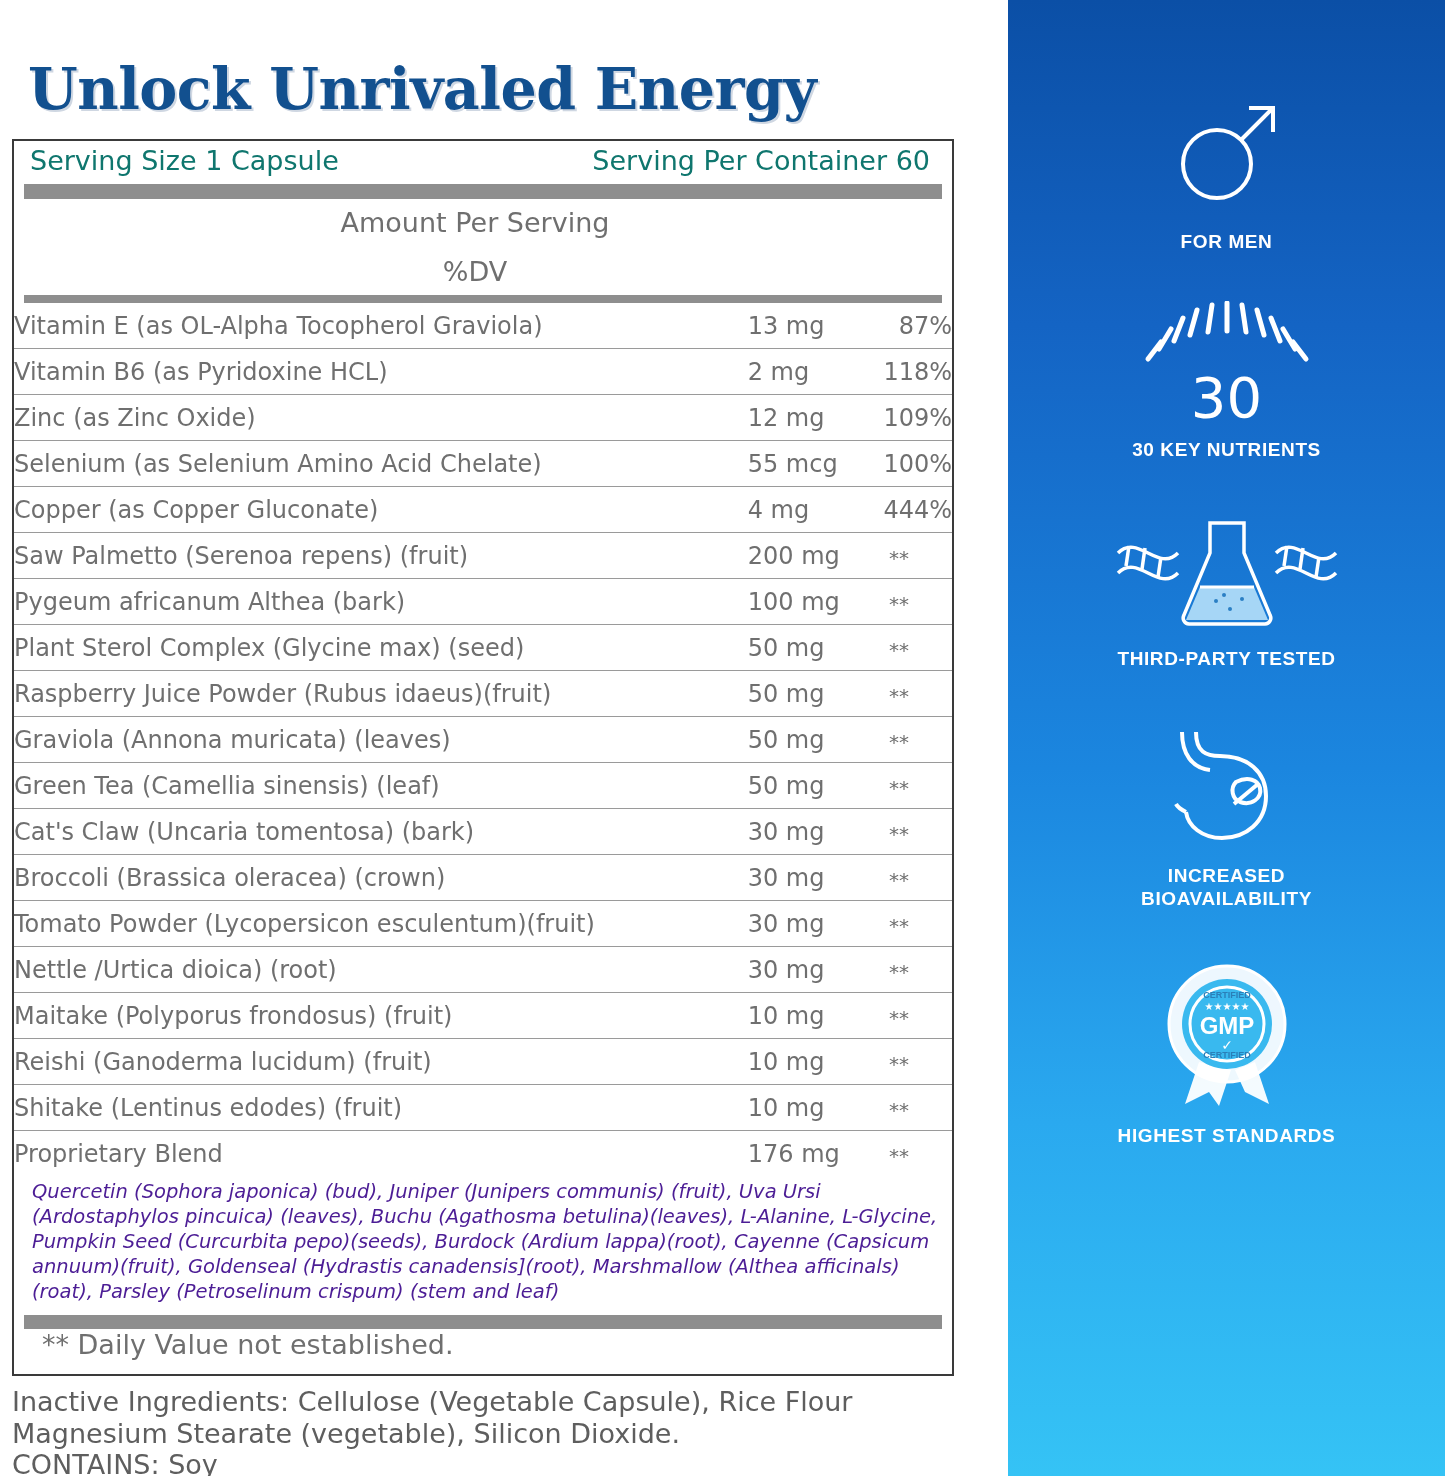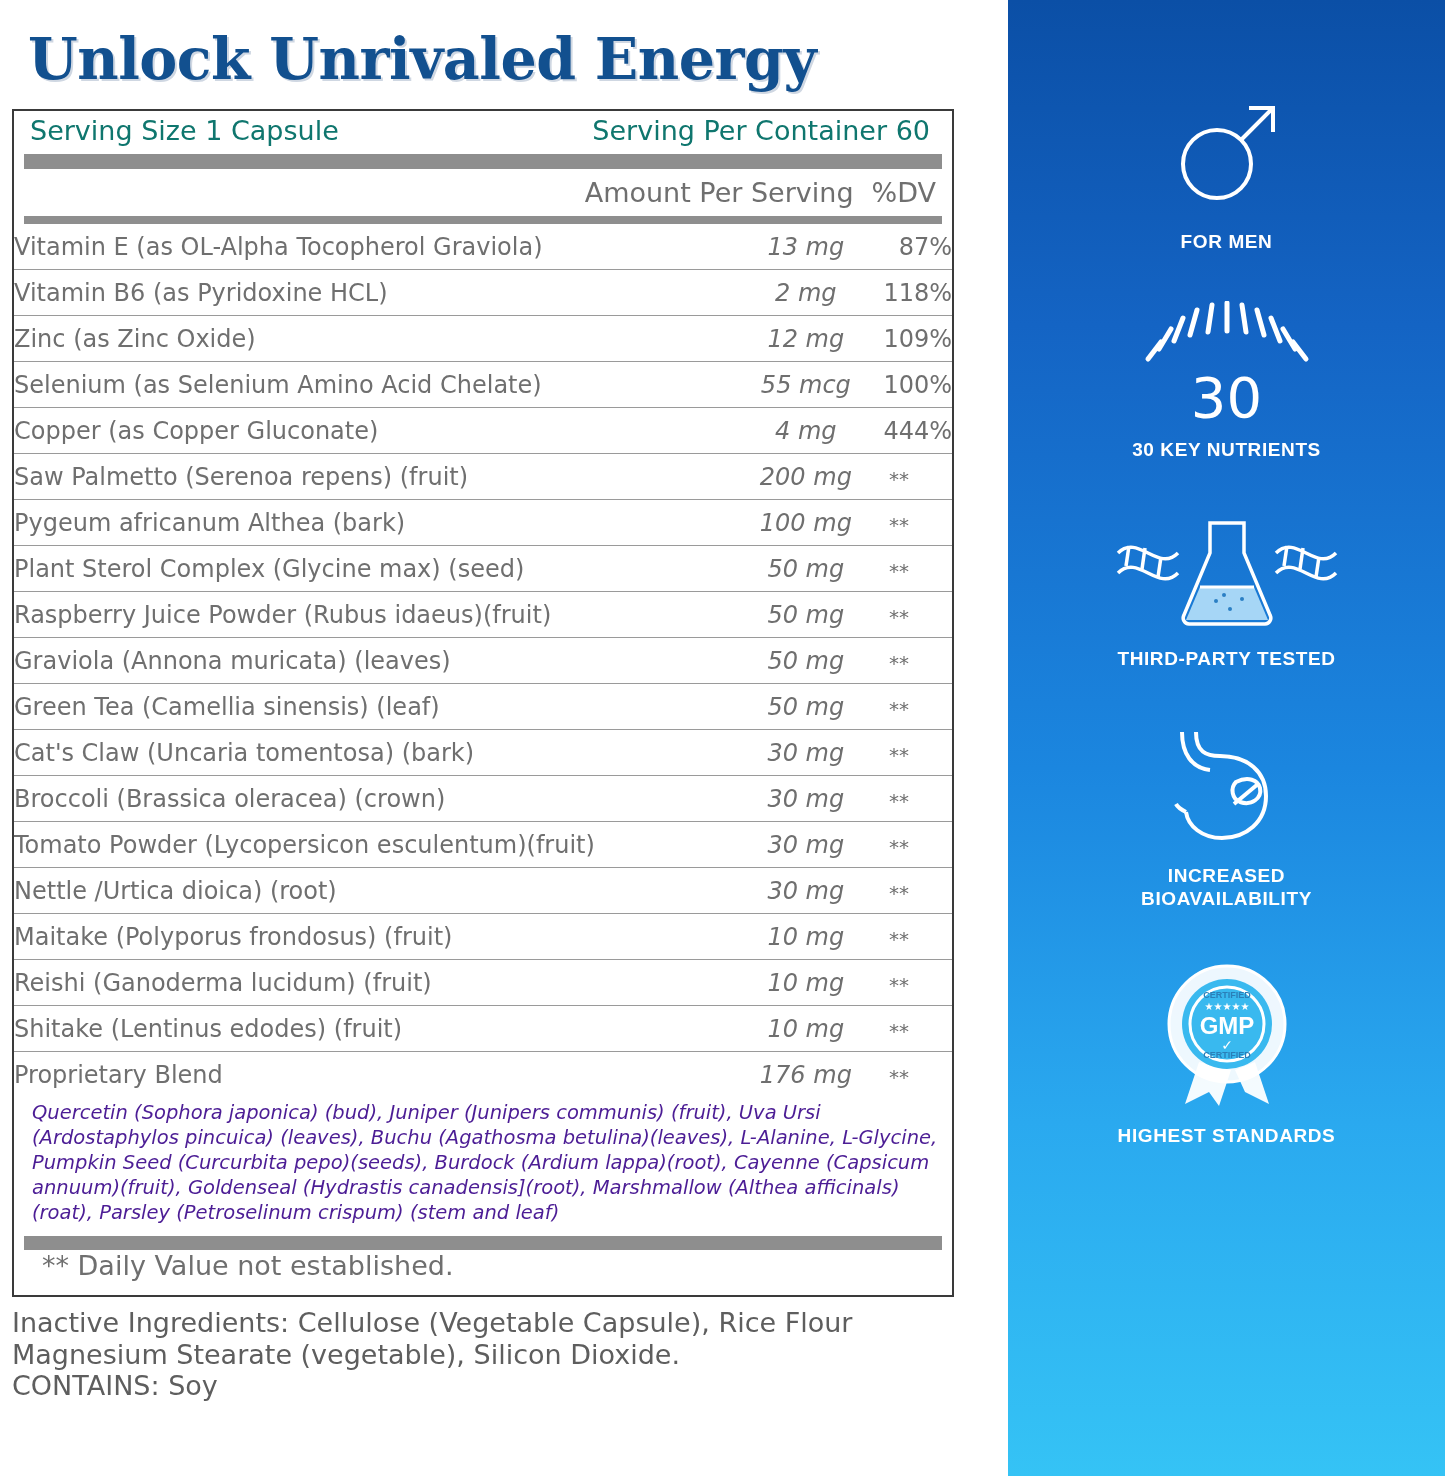--- a/index.html
+++ b/index.html
@@ -24,21 +24,21 @@
     position: relative;
     padding: 0;
     background: #ffffff;
   }
   .headline {
     font-family: "DejaVu Serif", serif;
     font-weight: bold;
     font-size: 57px;
     color: #12508f;
     letter-spacing: -0.5px;
-    padding: 30px 0 0 28px;
+    padding: 60px 0 0 28px;
     text-shadow: 2px 2px 0 #cfd7e2;
     line-height: 1.0;
     white-space: nowrap;
   }
   .facts-box {
     margin: 22px 12px 0 12px;
     border: 2px solid #3a3a3a;
     background: #fff;
     padding: 0 0 0 0;
     width: 942px;
@@ -62,47 +62,48 @@
   }
   .serving-row .spc { padding-right: 8px; }
   .bar-thick {
     height: 15px;
     background: #8e8e8e;
     margin: 2px 10px 0 10px;
   }
   .amount-row {
     display: flex;
     justify-content: flex-end;
-    align-items: flex-end;
+    align-items: center;
     font-size: 27px;
     color: #6f6f6f;
     padding: 8px 16px 6px 0;
     font-family: "DejaVu Sans", sans-serif;
     gap: 18px;
+    flex-direction: column;
   }
   .bar-med {
     height: 8px;
     background: #8e8e8e;
     margin: 2px 10px 0 10px;
   }
   table.ingredients {
     width: 100%;
     border-collapse: collapse;
     font-family: "DejaVu Sans", sans-serif;
   }
   table.ingredients td {
     font-size: 24px;
     color: #6f6f6f;
     padding: 9px 0 8px 0;
     border-bottom: 1px solid #9a9a9a;
     vertical-align: bottom;
   }
   table.ingredients tr:last-child td { border-bottom: none; }
   td.nm { padding-left: 18px; }
-  td.amt { text-align: center; white-space: nowrap; padding-right: 10px; font-style: italic; }
+  td.amt { text-align: left; white-space: nowrap; padding-right: 10px; }
   td.dv { text-align: right; white-space: nowrap; width: 88px; padding-right: 14px; }
   td.dv.stars { text-align: center; font-size: 20px; padding-right: 18px; }
   .blend-row td { border-bottom: none !important; padding-top: 14px; }
   .blend-note {
     font-size: 19.5px;
     color: #4c1d95;
     font-style: italic;
     line-height: 1.28;
     padding: 4px 14px 10px 18px;
     font-family: "DejaVu Sans", sans-serif;

